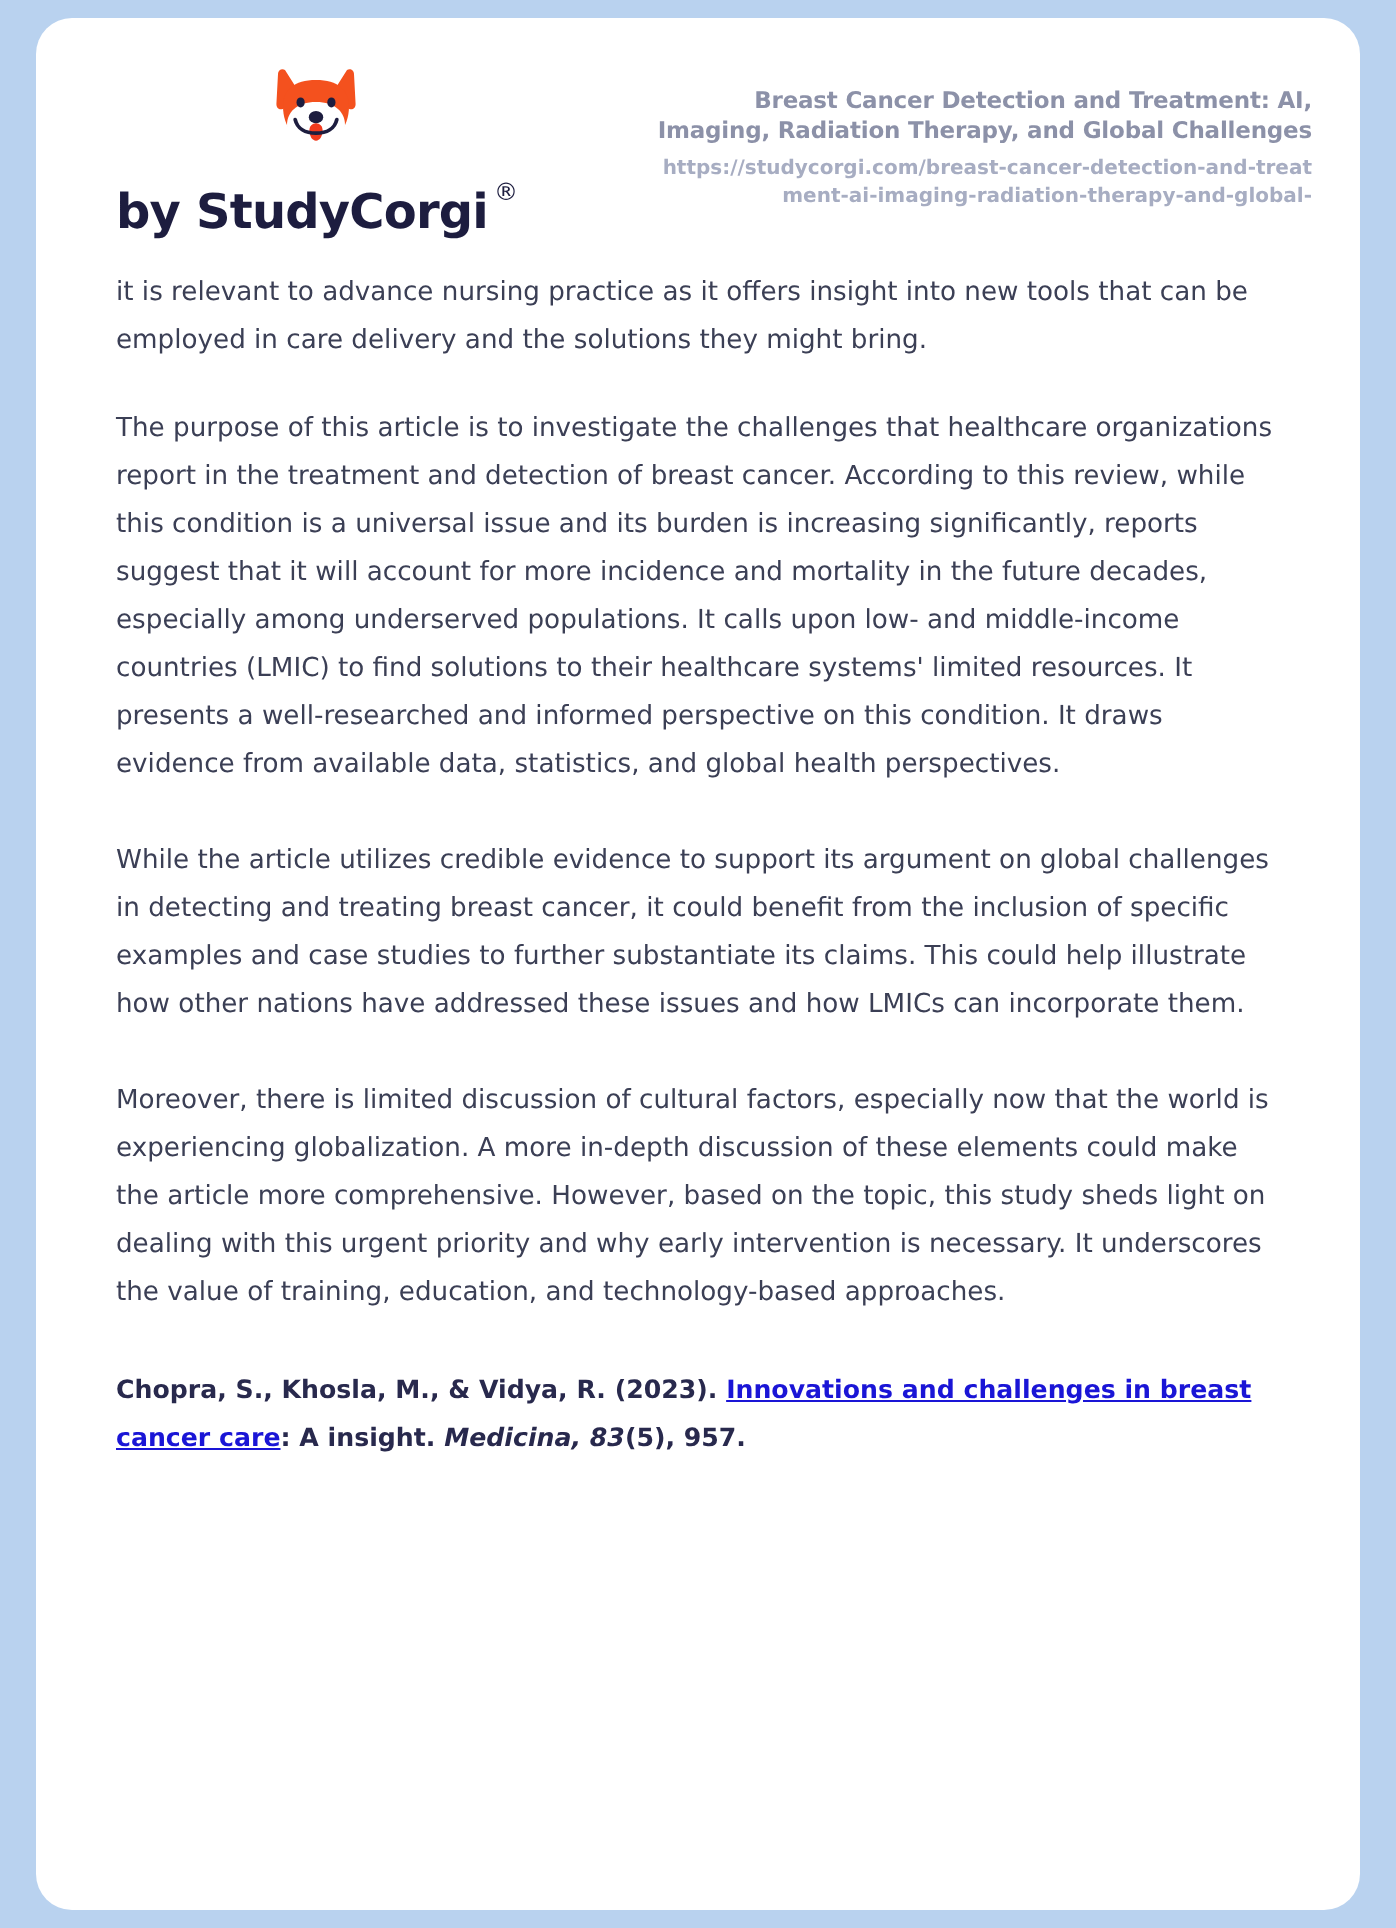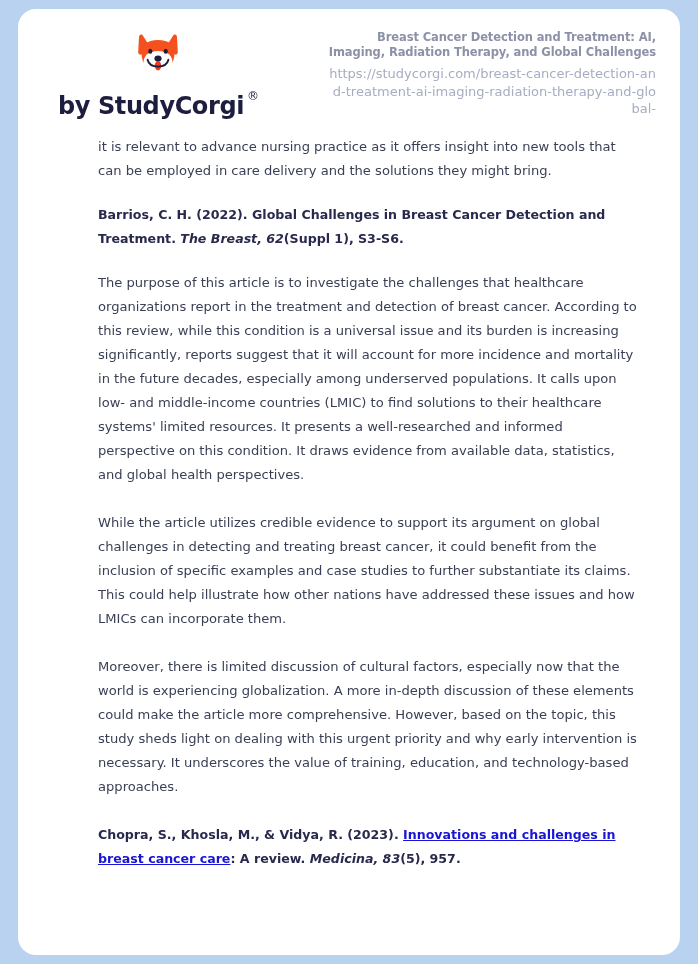--- a/index.html
+++ b/index.html
@@ -74,32 +74,31 @@
     font-family: "DejaVu Sans", sans-serif;
     font-size: 11.5px;
     font-weight: 700;
     line-height: 1.35;
     color: #8c91a8;
     letter-spacing: -0.1px;
     margin: 0 0 4px 0;
   }
   .doc-url {
     font-family: "DejaVu Sans", sans-serif;
-    font-size: 13px;
-    font-weight: 400;
+    font-size: 10px;
+    font-weight: 700;
     line-height: 1.38;
     color: #a7adc2;
     margin: 0;
     word-break: break-all;
   }
   
   .doc-body {
     padding: 0 42px 0 40px;
     box-sizing: border-box;
-    margin-left: 40px;
   }
   .para {
     font-family: "DejaVu Sans", sans-serif;
     font-size: 13.1px;
     line-height: 24px;
     color: #3b3f55;
     margin: 0 0 24px 0;
     text-align: left;
   }
   .para.tight {
@@ -152,26 +151,25 @@
       <div class="doc-title">Breast Cancer Detection and Treatment: AI, Imaging, Radiation Therapy, and Global Challenges</div>
       <div class="doc-url">https://studycorgi.com/breast-cancer-detection-and-treatment-ai-imaging-radiation-therapy-and-global-</div>
     </div>
 
   </div>
 
   <div class="doc-body">
 
     <p class="para tight">it is relevant to advance nursing practice as it offers insight into new tools that can be employed in care delivery and the solutions they might bring.</p>
 
-    <p class="citation"><span>Barrios, C. H. (2022). Global Challenges in Breast Cancer Detection and Treatment. </span><span class="ital">The Breast, 62</span><span>(Suppl 1), S3-S6.</span></p>
 
     <p class="para">The purpose of this article is to investigate the challenges that healthcare organizations report in the treatment and detection of breast cancer. According to this review, while this condition is a universal issue and its burden is increasing significantly, reports suggest that it will account for more incidence and mortality in the future decades, especially among underserved populations. It calls upon low- and middle-income countries (LMIC) to find solutions to their healthcare systems' limited resources. It presents a well-researched and informed perspective on this condition. It draws evidence from available data, statistics, and global health perspectives.</p>
 
     <p class="para">While the article utilizes credible evidence to support its argument on global challenges in detecting and treating breast cancer, it could benefit from the inclusion of specific examples and case studies to further substantiate its claims. This could help illustrate how other nations have addressed these issues and how LMICs can incorporate them.</p>
 
     <p class="para">Moreover, there is limited discussion of cultural factors, especially now that the world is experiencing globalization. A more in-depth discussion of these elements could make the article more comprehensive. However, based on the topic, this study sheds light on dealing with this urgent priority and why early intervention is necessary. It underscores the value of training, education, and technology-based approaches.</p>
 
-    <p class="citation"><span>Chopra, S., Khosla, M., &amp; Vidya, R. (2023). </span><a class="cite-link" href="#">Innovations and challenges in breast cancer care</a><span>: A review. </span><span class="ital">Medicina, 83</span><span>(5), 957.</span></p>
+    <p class="citation"><span>Chopra, S., Khosla, M., &amp; Vidya, R. (2023). </span><a class="cite-link" href="#">Innovations and challenges in breast cancer care</a><span>: A insight. </span><span class="ital">Medicina, 83</span><span>(5), 957.</span></p>
 
 
   </div>
 
 </div>
 
 </body></html>

